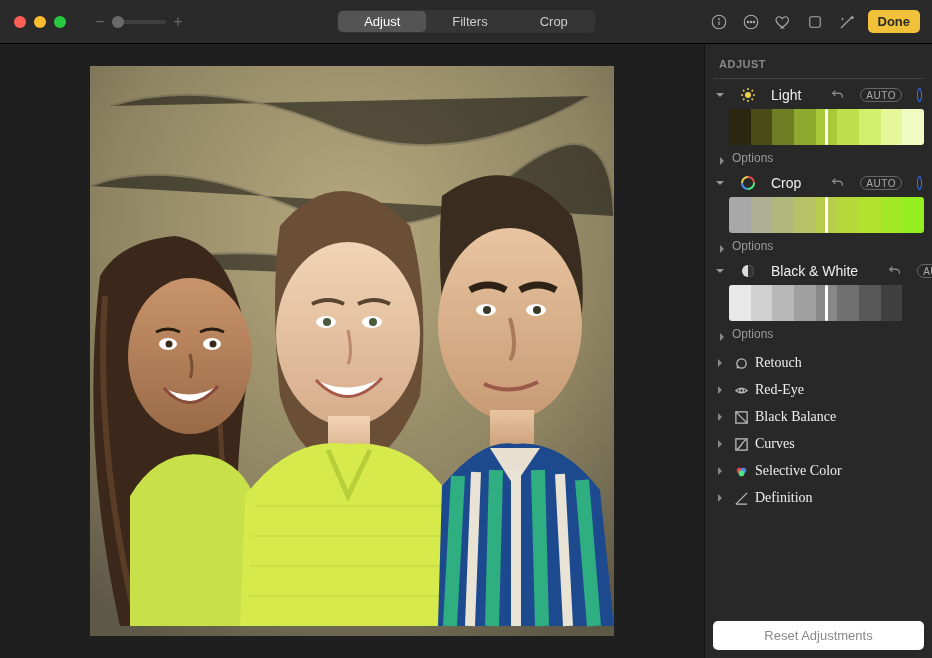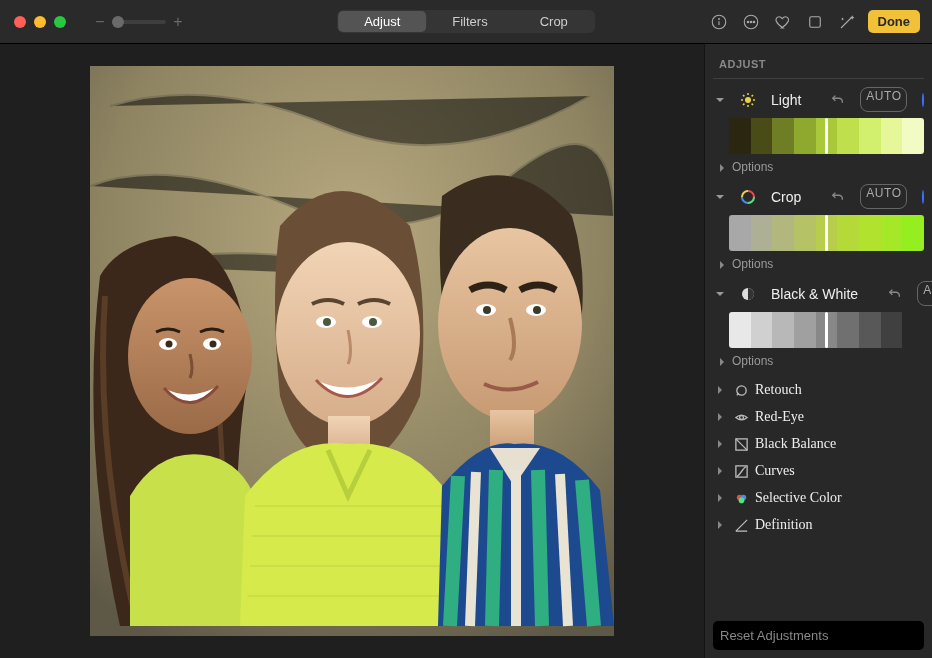--- a/index.html
+++ b/index.html
@@ -46,38 +46,38 @@
   .panel { margin-bottom:4px; }
   .panel-head { display:flex; align-items:center; gap:15px; padding:2px 2px; cursor:pointer;}
   .disclosure { width:12px; height:12px; display:flex; align-items:center; justify-content:center;}
   .disclosure svg { width:10px; height:10px; fill:#999;}
   .panel-icon { width:16px; height:16px; display:flex; align-items:center; justify-content:center;}
   .panel-icon svg { width:16px; height:16px; }
   .panel-label { color:#eee; font-size:14px; flex:0 0 auto;}
   .panel-spacer { flex:1; }
   .undo-icn { width:14px; height:14px; }
   .undo-icn svg { width:14px; height:14px; stroke:#888; fill:none; stroke-width:1.6;}
-  .auto-btn { font-size:12px; letter-spacing:0.5px; color:#aaa; border:1px solid #666; border-radius:8px; padding:1px 5px 8px 5px;}
+  .auto-btn { font-size:10px; letter-spacing:0.5px; color:#aaa; border:1px solid #666; border-radius:8px; padding:1px 5px 0 5px;}
   .ring { width:14px; height:14px; border:1.5px solid #3a74ff; border-radius:50%;}
   .thumbs { margin:4px 0 4px 16px; height:36px; border-radius:3px; overflow:hidden; position:relative; }
   .thumbs .strip { display:flex; width:100%; height:100%; }
   .thumbs .strip div { flex:1; }
   .thumbs .marker { position:absolute; top:0; bottom:0; left:49%; width:3px; background:#fff; border-radius:2px;}
-  .options-row { display:flex; align-items:center; gap:5px; color:#999; font-size:12px; padding:2px 0 4px 4px; cursor:pointer;}
+  .options-row { display:flex; align-items:flex-end; gap:5px; color:#999; font-size:12px; padding:2px 0 4px 4px; cursor:pointer;}
   .options-row .chev { width:10px; height:10px;}
   .options-row .chev svg{ width:10px; height:10px; fill:#888;}
 
   .simple-row { display:flex; align-items:center; gap:6px; padding:5px 2px; cursor:pointer; border-top:1px solid #00000000;font-family:Liberation Serif, serif;}
   .simple-row .chev-r { width:12px; display:flex; align-items:center; }
   .simple-row .chev-r svg{ width:10px; height:10px; fill:#888;}
   .simple-icon { width:16px; height:16px; display:flex; align-items:center; justify-content:center;}
   .simple-icon svg { width:15px; height:15px; stroke:#bbb; fill:none; stroke-width:1.4;}
   .simple-label { color:#eee; font-size:14px;}
 
-  .reset-btn { margin-top:auto; background:#000000; color:#888; padding:7px; border-radius:5px; font-size:13px; cursor:pointer; }
+  .reset-btn { margin-top:auto; background:#ffffff; color:#888; text-align:center; padding:7px; border-radius:5px; font-size:13px; cursor:pointer; }
 
   
   .g-light div:nth-child(1){background:#2a2610;}
   .g-light div:nth-child(2){background:#4a4c18;}
   .g-light div:nth-child(3){background:#6f7e25;}
   .g-light div:nth-child(4){background:#8fa92f;}
   .g-light div:nth-child(5){background:#a9c93b;}
   .g-light div:nth-child(6){background:#bfe04c;}
   .g-light div:nth-child(7){background:#d3ef6e;}
   .g-light div:nth-child(8){background:#e6f79a;}

